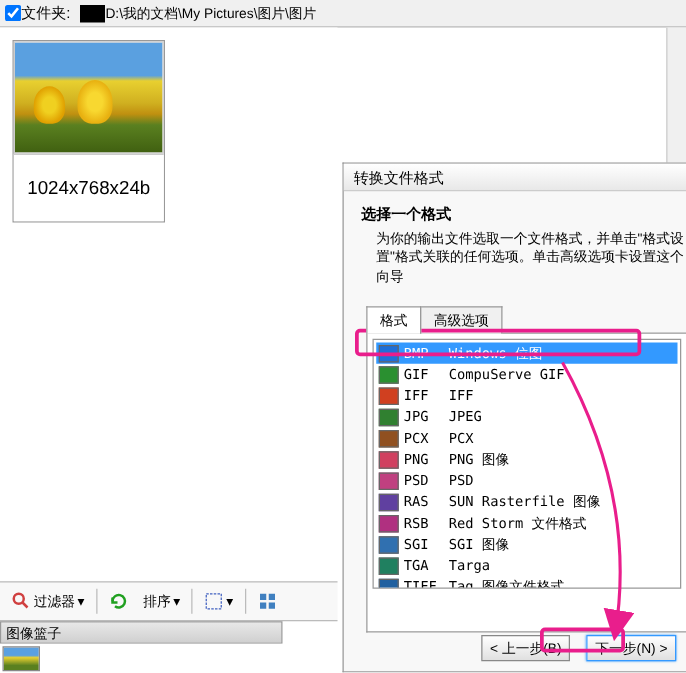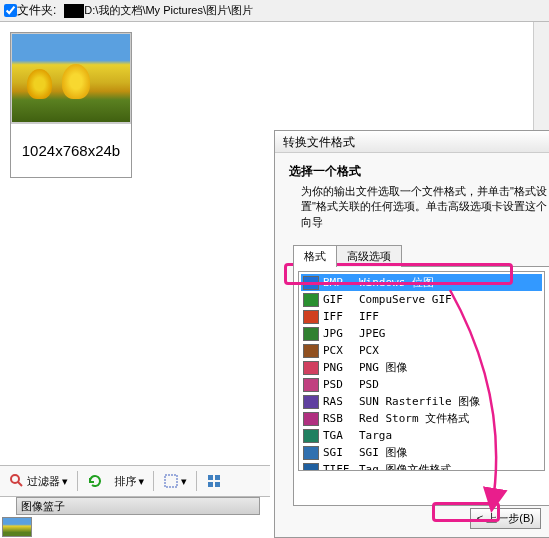--- a/index.html
+++ b/index.html
@@ -54,21 +54,21 @@
     .dlg-btn { font-size: 11px; padding: 2px 6px; border: 1px solid #888; background: linear-gradient(#fff, #e0e0e0); cursor: pointer; }
     .dlg-btn.primary { border: 1px solid #3399ff; box-shadow: 0 0 2px #3399ff; }
     
     
     .bottom-bar { position: absolute; left: 0; top: 465px; width: 270px; height: 32px; border-top: 1px solid #bbb; border-bottom: 1px solid #bbb; display: flex; align-items: center; padding: 0 4px; gap: 2px; background: #f8f8f8; }
     .tb-btn { padding: 2px 4px; border: 1px solid transparent; border-radius: 2px; cursor: pointer; display: flex; align-items: center; gap: 2px; font-size: 11px; }
     .tb-sep { width: 1px; height: 20px; background: #bbb; margin: 0 2px; }
     .mini-icon { width: 16px; height: 16px; display: inline-block; }
     
     
-    .basket-head { position: absolute; left: 16px; top: 497px; width: 244px; height: 18px; background: linear-gradient(#e8e8e8, #d0d0d0); border: 1px solid #999; padding: 1px 4px; font-size: 11px; }
+    .basket-head { position: absolute; left: 0; top: 497px; width: 226px; height: 18px; background: linear-gradient(#e8e8e8, #d0d0d0); border: 1px solid #999; padding: 1px 4px; font-size: 11px; }
     .basket-body { position: absolute; left: 0; top: 515px; width: 270px; height: 23px; background: #fff; padding: 2px; }
     .basket-thumb { width: 30px; height: 20px; background: linear-gradient(180deg, #5aa0e0 0%, #5aa0e0 35%, #e8d030 45%, #5a8020 80%); border: 1px solid #888; }
     
     .scrollbar-v { position: absolute; right: 0; top: 22px; width: 16px; height: 443px; background: #f0f0f0; border-left: 1px solid #ccc; }
     
     input[type=checkbox] { vertical-align: middle; }
   </style>
 </head>
 <body>
 
@@ -142,39 +142,40 @@
             <span class="fmt-icon" style="background: rgb(96, 64, 160);"></span>
             <span class="fmt-ext">RAS</span>
             <span class="fmt-desc">SUN Rasterfile 图像</span>
           </div>
           <div class="fmt-row">
             <span class="fmt-icon" style="background: rgb(176, 48, 128);"></span>
             <span class="fmt-ext">RSB</span>
             <span class="fmt-desc">Red Storm 文件格式</span>
           </div>
           <div class="fmt-row">
+            <span class="fmt-icon" style="background: rgb(48, 112, 176);"></span>
+            <span class="fmt-ext">SGI</span>
+            <span class="fmt-desc">SGI 图像</span>
+          </div>
+          <div class="fmt-row">
             <span class="fmt-icon" style="background: rgb(32, 128, 96);"></span>
             <span class="fmt-ext">TGA</span>
             <span class="fmt-desc">Targa</span>
           </div>
           <div class="fmt-row">
-            <span class="fmt-icon" style="background: rgb(48, 112, 176);"></span>
-            <span class="fmt-ext">SGI</span>
-            <span class="fmt-desc">SGI 图像</span>
-          </div>
-          <div class="fmt-row">
             <span class="fmt-icon" style="background: rgb(32, 96, 160);"></span>
             <span class="fmt-ext">TIFF</span>
             <span class="fmt-desc">Tag 图像文件格式</span>
           </div>
         </div>
     </div>
   </div>
   <div class="dlg-buttons">
     <button class="dlg-btn">&lt; 上一步(B)</button>
+    <button class="dlg-btn primary">下一步(N) &gt;</button>
   </div>
 </div>
 
 <div class="highlight-box hl1"></div>
 <div class="highlight-box hl2"></div>
 
 <svg class="arrow" width="160" height="232">
   <defs>
     <marker id="ah" markerWidth="10" markerHeight="10" refX="8" refY="5" orient="auto">
       <path d="M0,0 L10,5 L0,10 Z" fill="#e91e8c"></path>

